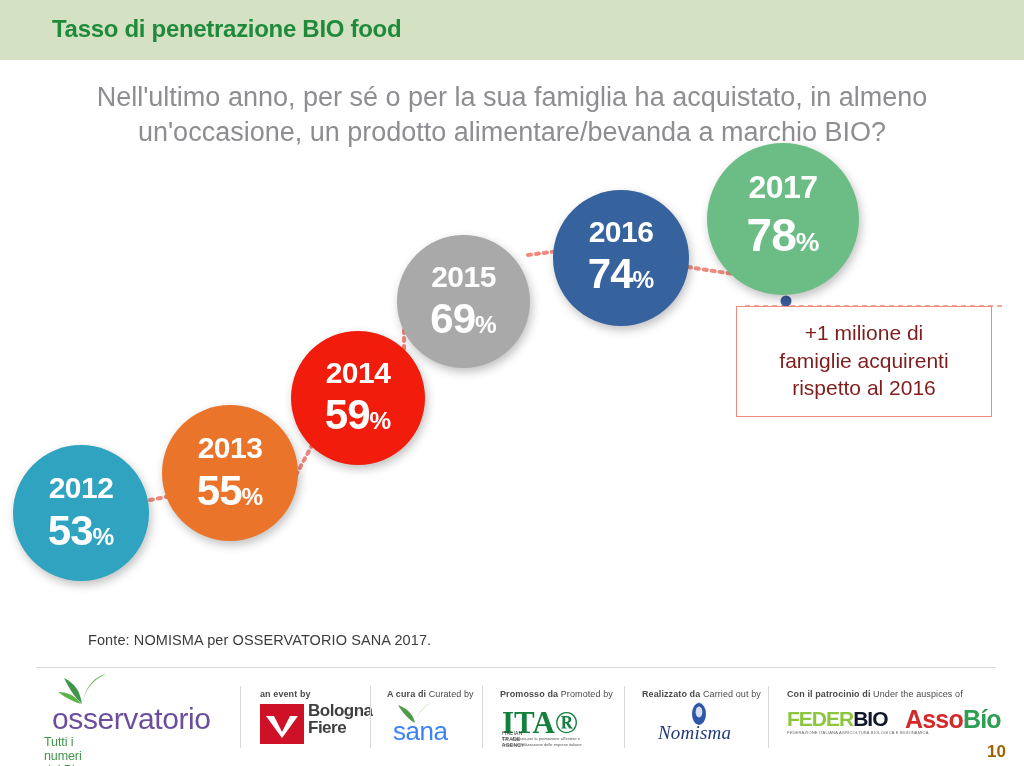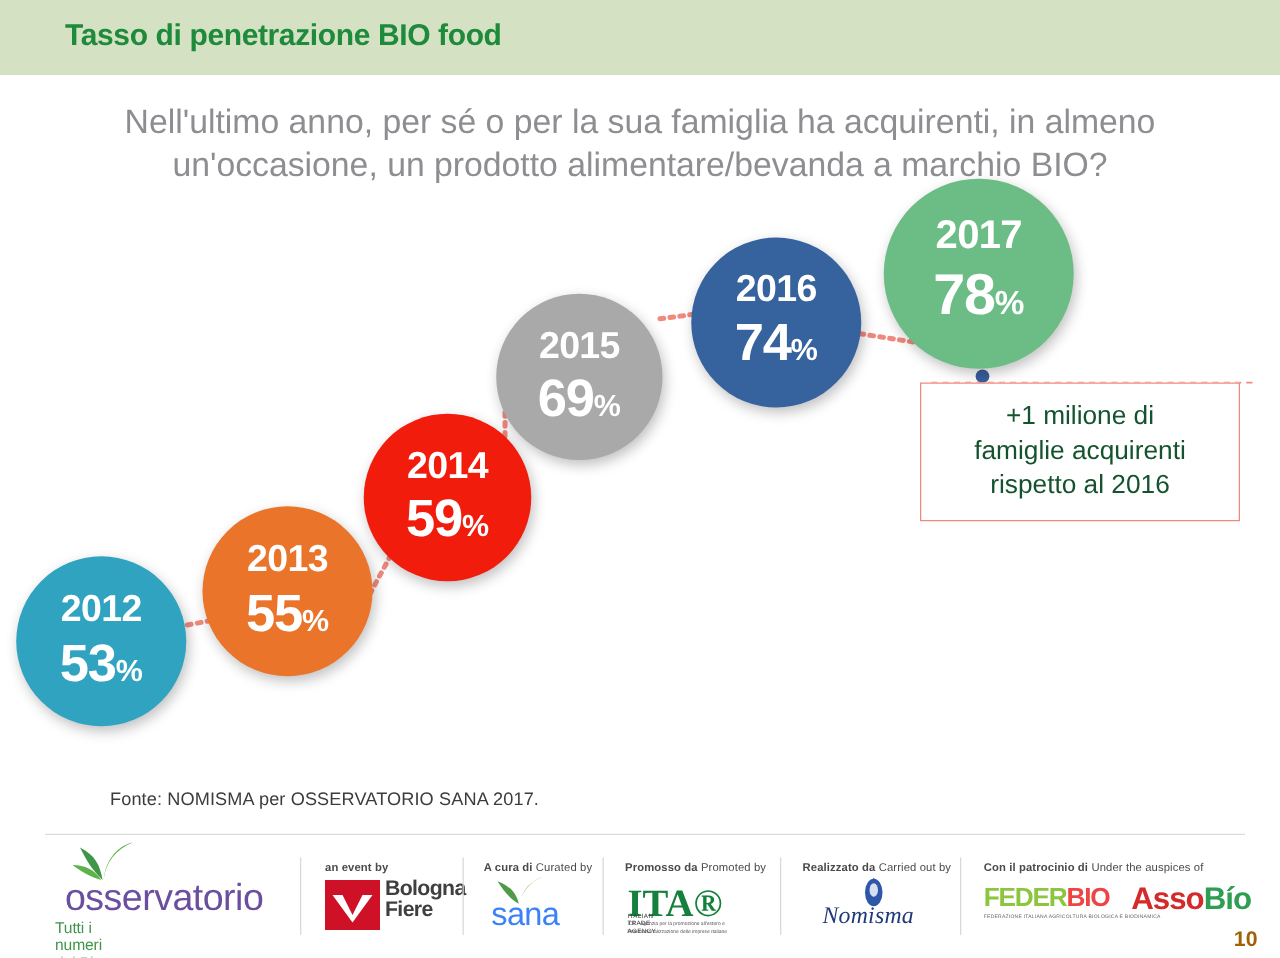--- a/index.html
+++ b/index.html
@@ -91,21 +91,21 @@
     border: 1px solid #f08a7e;
     box-sizing: border-box;
     background: #ffffff;
   }
   #callout-text {
     position: absolute;
     left: 8px; right: 8px; top: 12px;
     text-align: center;
     font-size: 21px;
     line-height: 1.32;
-    color: #14532d;
+    color: #7f1d1d;
   }
 
   
   #source-note {
     position: absolute;
     left: 88px; top: 632px;
     font-size: 14.5px;
     color: #3c3c3c;
     letter-spacing: 0.1px;
   }
@@ -199,21 +199,21 @@
   }
 
   
   #logo-patron { left: 785px; }
   #pt-cap { position: absolute; left: 2px; top: 17px; }
   #federbio-word {
     position: absolute; left: 2px; top: 35px;
     font-size: 21px; font-weight: bold; letter-spacing: -1px;
   }
   #federbio-word .fb-a { color: #8cc63f; }
-  #federbio-word .fb-b { color: #ef4444; }
+  #federbio-word .fb-b { color: #0f172a; }
   #federbio-sub {
     position: absolute; left: 2px; top: 58px;
     font-size: 4px; color: #666; letter-spacing: 0.2px; white-space: nowrap;
   }
   #assobio-word {
     position: absolute; left: 120px; top: 33px;
     font-size: 25px; font-weight: bold; letter-spacing: -0.8px;
   }
   #assobio-word .ab-a { color: #d42a2a; }
   #assobio-word .ab-b { color: #2e9e52; }
@@ -223,21 +223,21 @@
     right: 18px; top: 742px;
     font-size: 17px; font-weight: bold; color: #a16207;
   }
 </style>
 </head>
 <body>
 
 <div id="title-bar"></div>
 <div id="title-text">Tasso di penetrazione BIO food</div>
 
-<div id="subtitle">Nell'ultimo anno, per sé o per la sua famiglia ha acquirenti, in almeno un'occasione, un prodotto alimentare/bevanda a marchio BIO?</div>
+<div id="subtitle">Nell'ultimo anno, per sé o per la sua famiglia ha acquistato, in almeno un'occasione, un prodotto alimentare/bevanda a marchio BIO?</div>
 
 <div id="bubble-chart">
 
   <svg id="connector-svg" viewBox="0 0 1024 490">
 
     <line x1="150" y1="360" x2="176" y2="355" stroke="#f08a7e" stroke-width="4" stroke-dasharray="3 5" stroke-linecap="round"></line>
 
     <line x1="296" y1="335" x2="330" y2="272" stroke="#f08a7e" stroke-width="4" stroke-dasharray="3 5" stroke-linecap="round"></line>
 
     <line x1="404" y1="225" x2="404" y2="160" stroke="#f08a7e" stroke-width="4" stroke-dasharray="3 5" stroke-linecap="round"></line>

